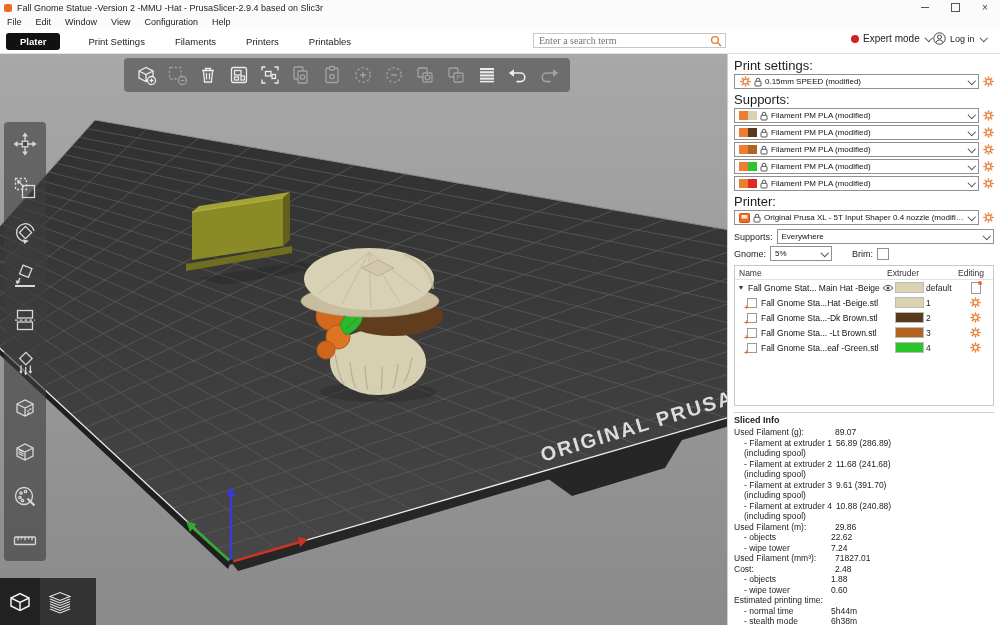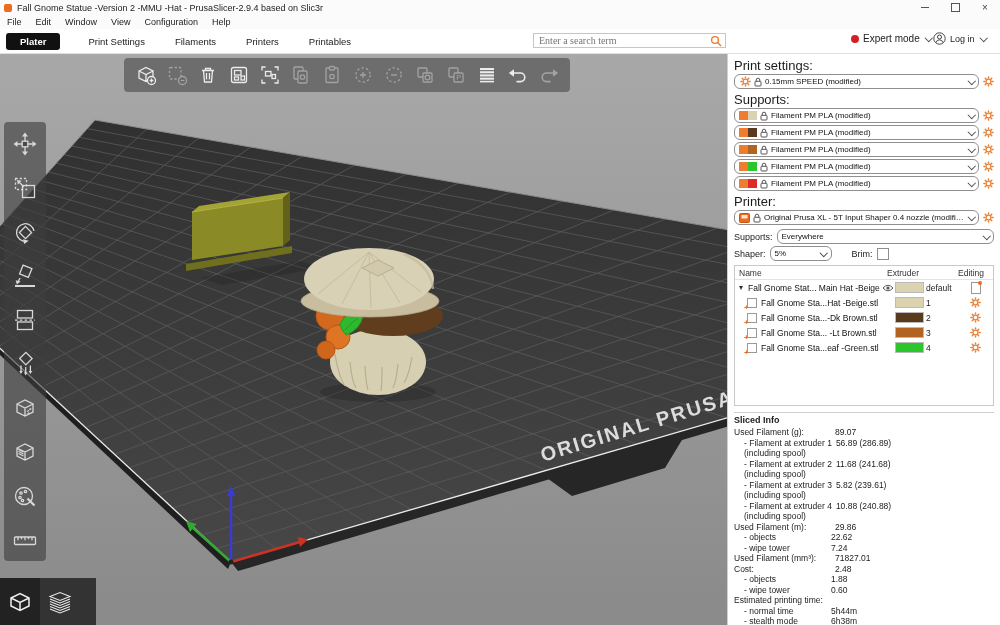--- a/index.html
+++ b/index.html
@@ -44,21 +44,21 @@
   .licon{width:27px;height:27px;display:flex;align-items:center;justify-content:center;}
   
   #viewtoggles{position:absolute;left:0;bottom:0;width:96px;height:48px;background:#333;display:flex;}
   .vtoggle{width:40px;height:48px;display:flex;align-items:center;justify-content:center;}
   .vtoggle.active{background:#222;}
   
   #panel{width:273px;background:#fff;border-left:1px solid #cfcfcf;box-sizing:border-box;
          display:flex;flex-direction:column;padding:3px 6px 2px;font-size:8.5px;}
   .plabel{font-size:13px;color:#1c1c1c;margin:1px 0 1px;flex:none;}
   .comborow{display:flex;align-items:center;gap:3px;margin-bottom:2px;flex:none;}
-  .combo{flex:1;height:13px;border:1px solid #8f8f8f;border-radius:6px;background:#fff;display:flex;
+  .combo{flex:1;height:13px;border:1px solid #8f8f8f;border-radius:0;background:#fff;display:flex;
          align-items:center;gap:3px;padding:0 4px;overflow:hidden;white-space:nowrap;}
   .combo .chev{margin-left:auto;}
   .combo-text{font-size:8px;color:#111;overflow:hidden;text-overflow:ellipsis;white-space:nowrap;}
   .gear-slot{width:12px;height:12px;display:inline-flex;align-items:center;justify-content:center;flex:none;}
   .lockicon{display:inline-flex;flex:none;}
   .sw{display:inline-flex;flex:none;}
   .sw i{width:9px;height:9px;display:block;}
   .row{display:flex;align-items:center;gap:4px;margin-bottom:2px;flex:none;}
   .combo.small{flex:none;width:52px;}
   .checkbox{width:10px;height:10px;border:1px solid #8f8f8f;background:#fff;display:inline-block;}
@@ -700,21 +700,21 @@
 
       <div class="row" style="margin-top:2px;">
         <span style="font-size:9px;">Supports:</span>
         <div class="combo">
           <span class="combo-text">Everywhere</span>
           <span class="chev"></span>
         </div>
       </div>
 
       <div class="row">
-        <span style="font-size:9px;">Shaper:</span>
+        <span style="font-size:9px;">Gnome:</span>
         <div class="combo small">
           <span class="combo-text">5%</span>
           <span class="chev"></span>
         </div>
         <span class="brimlab" style="font-size:9px;">Brim:</span>
         <span class="checkbox"></span>
       </div>
 
       <div id="objtable">
         <div class="thead">
@@ -855,21 +855,21 @@
             <div class="si-row ind">
               <span class="si-label">- Filament at extruder 2</span>
               <span class="si-value">11.68 (241.68)</span>
             </div>
             <div class="si-row ind">
               <span class="si-label">(including spool)</span>
               <span class="si-value"></span>
             </div>
             <div class="si-row ind">
               <span class="si-label">- Filament at extruder 3</span>
-              <span class="si-value">5.82 (239.61)</span>
+              <span class="si-value">9.61 (391.70)</span>
             </div>
             <div class="si-row ind">
               <span class="si-label">(including spool)</span>
               <span class="si-value"></span>
             </div>
             <div class="si-row ind">
               <span class="si-label">- Filament at extruder 4</span>
               <span class="si-value">10.88 (240.88)</span>
             </div>
             <div class="si-row ind">

